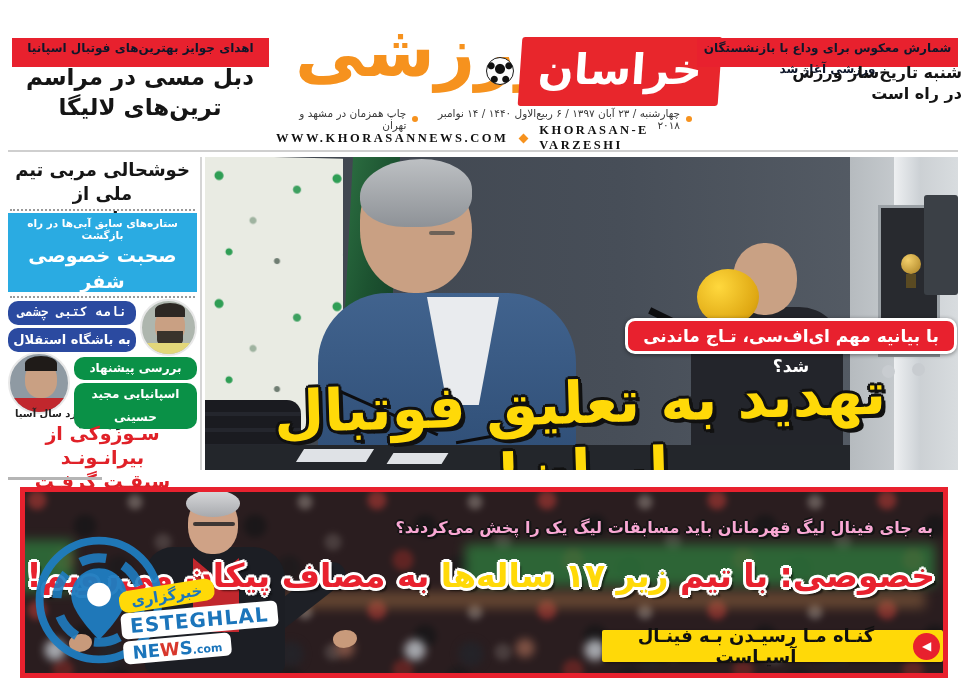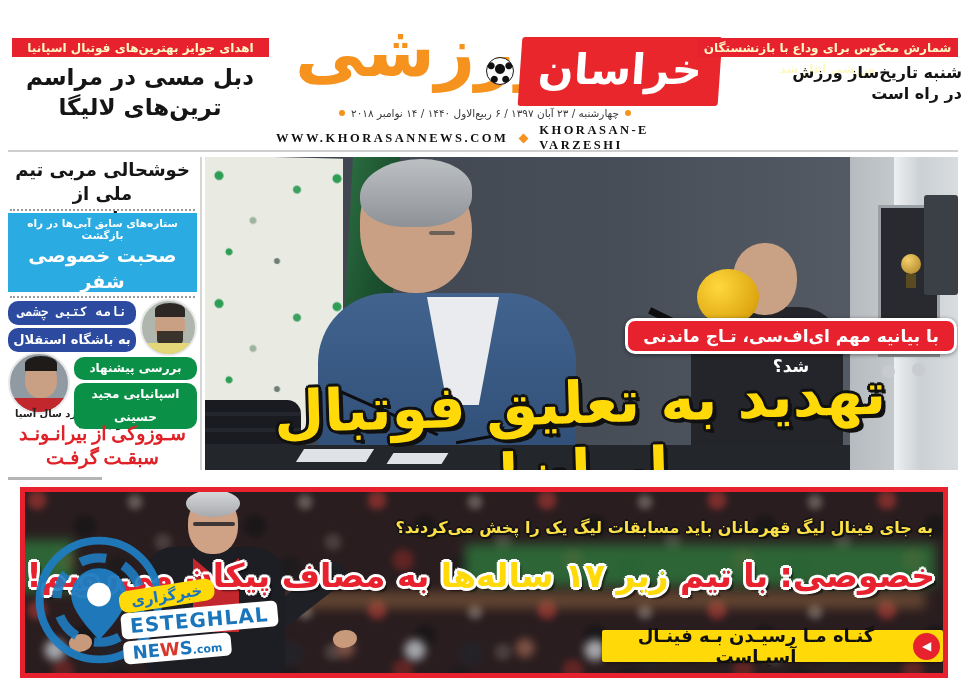--- a/index.html
+++ b/index.html
@@ -3,22 +3,22 @@
 <meta charset="utf-8">
 <style>
   html,body{margin:0;padding:0;background:#fff;}
   .page{position:relative;width:965px;height:685px;background:#fff;overflow:hidden;
         font-family:"DejaVu Sans",sans-serif;}
   .abs{position:absolute;}
   .rtl{direction:rtl;}
   .pre{white-space:pre-line;}
 
   
-  .kicker-banner{background:#e8212e;color:#fef9c3;font-size:12px;font-weight:bold;
-     text-align:center;line-height:21px;height:19px;}
+  .kicker-banner{background:#e8212e;color:#0f172a;font-size:12px;font-weight:bold;
+     text-align:center;line-height:21px;height:29px;}
   .top-head{font-weight:bold;color:#151515;text-align:center;line-height:1.3;}
   .logo-sub{font-size:70px;font-weight:bold;color:#f6921e;text-align:center;line-height:112px;
      text-shadow:-2px 0 #fff,2px 0 #fff,0 -2px #fff,0 2px #fff,2px 2px #fff,-2px -2px #fff;}
   .logo-box{background:#e8262c;color:#fff;text-align:center;font-size:42px;font-weight:bold;
      line-height:66px;transform:skewX(-4deg);border-radius:3px;}
   .ball{border-radius:50%;background:
      radial-gradient(circle at 50% 42%,#111 4.5px,transparent 5.5px),
      radial-gradient(circle at 16% 30%,#111 3px,transparent 4px),
      radial-gradient(circle at 84% 30%,#111 3px,transparent 4px),
      radial-gradient(circle at 28% 82%,#111 3px,transparent 4px),
@@ -36,21 +36,21 @@
   
   .side-head1{font-size:18px;font-weight:bold;color:#161616;text-align:center;line-height:1.35;}
   .dotted{border-top:2px dotted #9a9a9a;height:0;}
   .blue-box{background:#2aabe2;color:#fff;text-align:center;}
   .blue-box .k{font-size:10.5px;font-weight:bold;margin-top:4px;}
   .blue-box .h{font-size:19px;font-weight:bold;line-height:1.35;margin-top:2px;}
   .pill{color:#fff;font-weight:bold;text-align:center;border-radius:10px;}
   .pill.blue{background:#2b4aa0;font-size:13px;line-height:24px;}
   .pill.green{background:#0a9147;font-size:12px;line-height:23px;}
   .pcirc{border-radius:50%;overflow:hidden;border:2px solid #e8e8e8;box-sizing:border-box;}
-  .red-head{font-size:19px;font-weight:bold;color:#e02128;text-align:center;line-height:1.25;font-family:Liberation Serif, serif;}
+  .red-head{font-size:19px;font-weight:bold;color:#e02128;text-align:center;line-height:1.25;}
   .small-kick{font-size:10px;font-weight:bold;color:#222;text-align:center;}
 
   
   .photo{left:205px;top:157px;width:753px;height:313px;overflow:hidden;
      background:linear-gradient(90deg,#3e444d 0%,#474e58 55%,#596069 100%);}
   .backdrop{left:0;top:0;width:138px;height:275px;background-color:#e9ebe3;
      background-image:
        radial-gradient(circle at 14px 20px,#2f9e55 4px,transparent 5px),
        radial-gradient(circle at 48px 64px,#9fb3a0 3px,transparent 4px),
        radial-gradient(circle at 92px 32px,#3da060 3.5px,transparent 4.5px),
@@ -119,21 +119,21 @@
        radial-gradient(circle at 140px 14px,#8c5a4a 9px,transparent 10px);
      background-size:180px 40px;}
   .br-arm{background:#1e2026;border-radius:13px;}
   .br-hand{background:#c89a7b;border-radius:50% 45% 55% 45%;}
   .br-torso{background:#1c1e24;border-radius:28px 32px 8px 8px;}
   .br-sweater{background:#c1272d;clip-path:polygon(0 0,50% 26%,100% 0,100% 100%,0 100%);}
   .br-head{background:#cfa286;border-radius:46%;}
   .br-hair{left:-2px;top:-6px;width:108%;height:46%;border-radius:50%;
      background:linear-gradient(180deg,#d9dadc,#a7a9ad);}
   .br-glasses{background:rgba(35,35,38,.85);height:4px;border-radius:2px;}
-  .b-kick{font-size:16px;font-weight:bold;color:#fde047;text-align:right;
+  .b-kick{font-size:16px;font-weight:bold;color:#f9a8d4;text-align:right;
      text-shadow:-2px 0 #141414,2px 0 #141414,0 -2px #141414,0 2px #141414,2px 2px #141414;}
   .b-head{font-weight:bold;font-size:33px;text-align:right;white-space:nowrap;}
   .b-head span{text-shadow:-3px 0 #fff,3px 0 #fff,0 -3px #fff,0 3px #fff,
        -2px -2px #fff,2px 2px #fff,-2px 2px #fff,2px -2px #fff,4px 4px 2px rgba(0,0,0,.55);}
   .b-red{color:#e8212e;}
   .b-yellow{color:#ffd908;}
   .quote-bar{background:#ffd908;display:flex;align-items:center;direction:rtl;
      border-radius:2px;box-shadow:0 1px 3px rgba(0,0,0,.4);}
   .quote-dot{width:27px;height:27px;border-radius:50%;background:#e8212e;color:#fff;
      font-size:12px;line-height:27px;text-align:center;flex:0 0 auto;margin:0 3px;}
@@ -160,20 +160,21 @@
 ترین‌های لالیگا</div>
 
   <div class="abs logo-sub rtl" style="left:282px;top:-4px;width:290px;height:112px;">ورزشی</div>
   <div class="abs ball" style="left:486px;top:57px;width:28px;height:28px;"></div>
   <div class="abs logo-box rtl" style="left:520px;top:37px;width:200px;height:69px;">خراسان</div>
 
   <div class="abs dateline rtl" style="left:278px;top:107px;width:414px;">
     <span class="odot"></span>
     <span>چهارشنبه / ۲۳ آبان ۱۳۹۷ / ۶ ربیع‌الاول ۱۴۴۰ / ۱۴ نوامبر ۲۰۱۸</span>
     <span class="odot"></span>
+    <span>چاپ همزمان در مشهد و تهران</span>
   </div>
   <div class="abs dateline2" style="left:276px;top:123px;width:416px;">
     <span>WWW.KHORASANNEWS.COM</span>
     <span class="odia"></span>
     <span>KHORASAN-E VARZESHI</span>
   </div>
 
   <div class="abs kicker-banner rtl" style="left:697px;top:38px;width:261px;">شمارش معکوس برای وداع با بازنشستگان ورزشی آغاز شد</div>
   <div class="abs top-head pre rtl" style="left:688px;top:63px;width:274px;font-size:16px;text-align:right;">شنبه تاریخ‌ساز ورزش
 در راه است</div>

